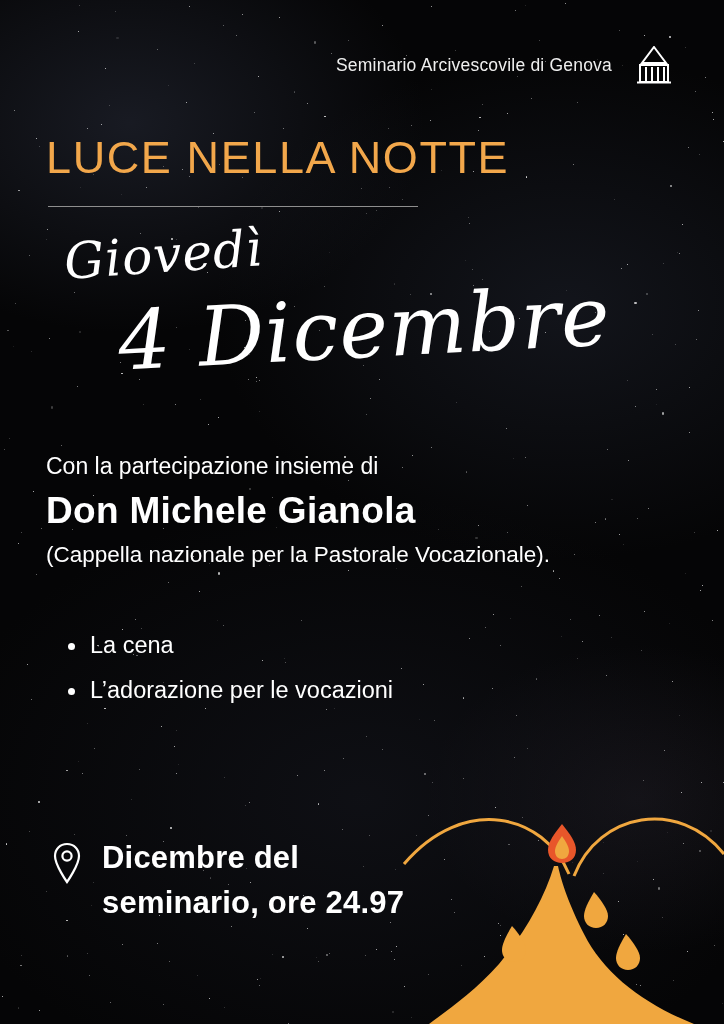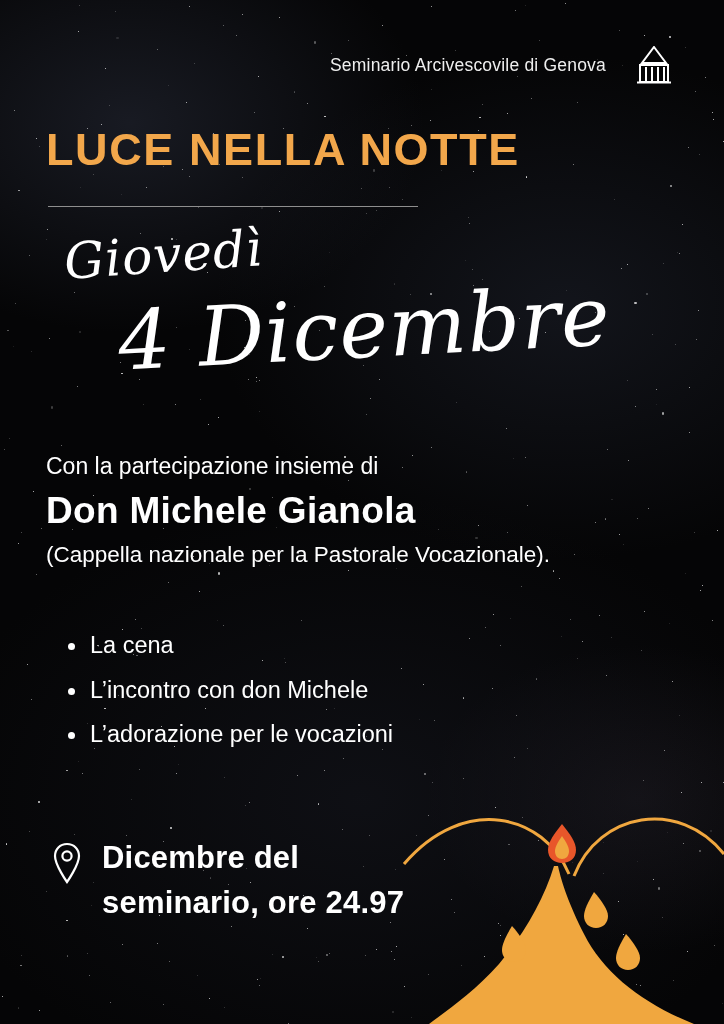--- a/index.html
+++ b/index.html
@@ -32,41 +32,41 @@
     border-radius: 50%;
     background: #ffffff;
   }
   
   .header {
     position: absolute;
     top: 46px;
     right: 42px;
     display: flex;
     align-items: center;
-    gap: 20px;
+    gap: 14px;
   }
   .header-text {
     color: #efefef;
     font-size: 17.5px;
     letter-spacing: 0.2px;
     white-space: nowrap;
   }
   .logo-icon {
     width: 56px;
     height: 38px;
     display: block;
   }
   
   .title {
     position: absolute;
-    top: 124px;
+    top: 132px;
     left: 46px;
     color: #f2a74b;
     font-size: 45px;
-    font-weight: bold;
+    font-weight: normal;
     letter-spacing: 1.6px;
     text-transform: uppercase;
   }
   .divider {
     position: absolute;
     top: 206px;
     left: 48px;
     width: 370px;
     height: 1px;
     background: #8e8e8e;
@@ -641,21 +641,20 @@
 
   <div class="guest">
     <div class="guest-intro">Con la partecipazione insieme di</div>
     <div class="guest-name">Don Michele Gianola</div>
     <div class="guest-role">(Cappella nazionale per la Pastorale Vocazionale).</div>
   </div>
 
   <div class="invite">
     <ul class="invite-list">
       <li>La cena</li>
-      <li>L’incontro con don Michele</li>
       <li>L’adorazione per le vocazioni</li>
     </ul>
   </div>
 
   <div class="location">
     <span class="pin-icon">
       <svg viewBox="0 0 30 42" width="30" height="42" aria-hidden="true">
         <path d="M15 2 C8 2 3 7.2 3 14 C3 23 15 40 15 40 C15 40 27 23 27 14 C27 7.2 22 2 15 2 Z" fill="none" stroke="#ffffff" stroke-width="2.2"></path>
         <circle cx="15" cy="14" r="4.6" fill="none" stroke="#ffffff" stroke-width="2.2"></circle>
       </svg>

